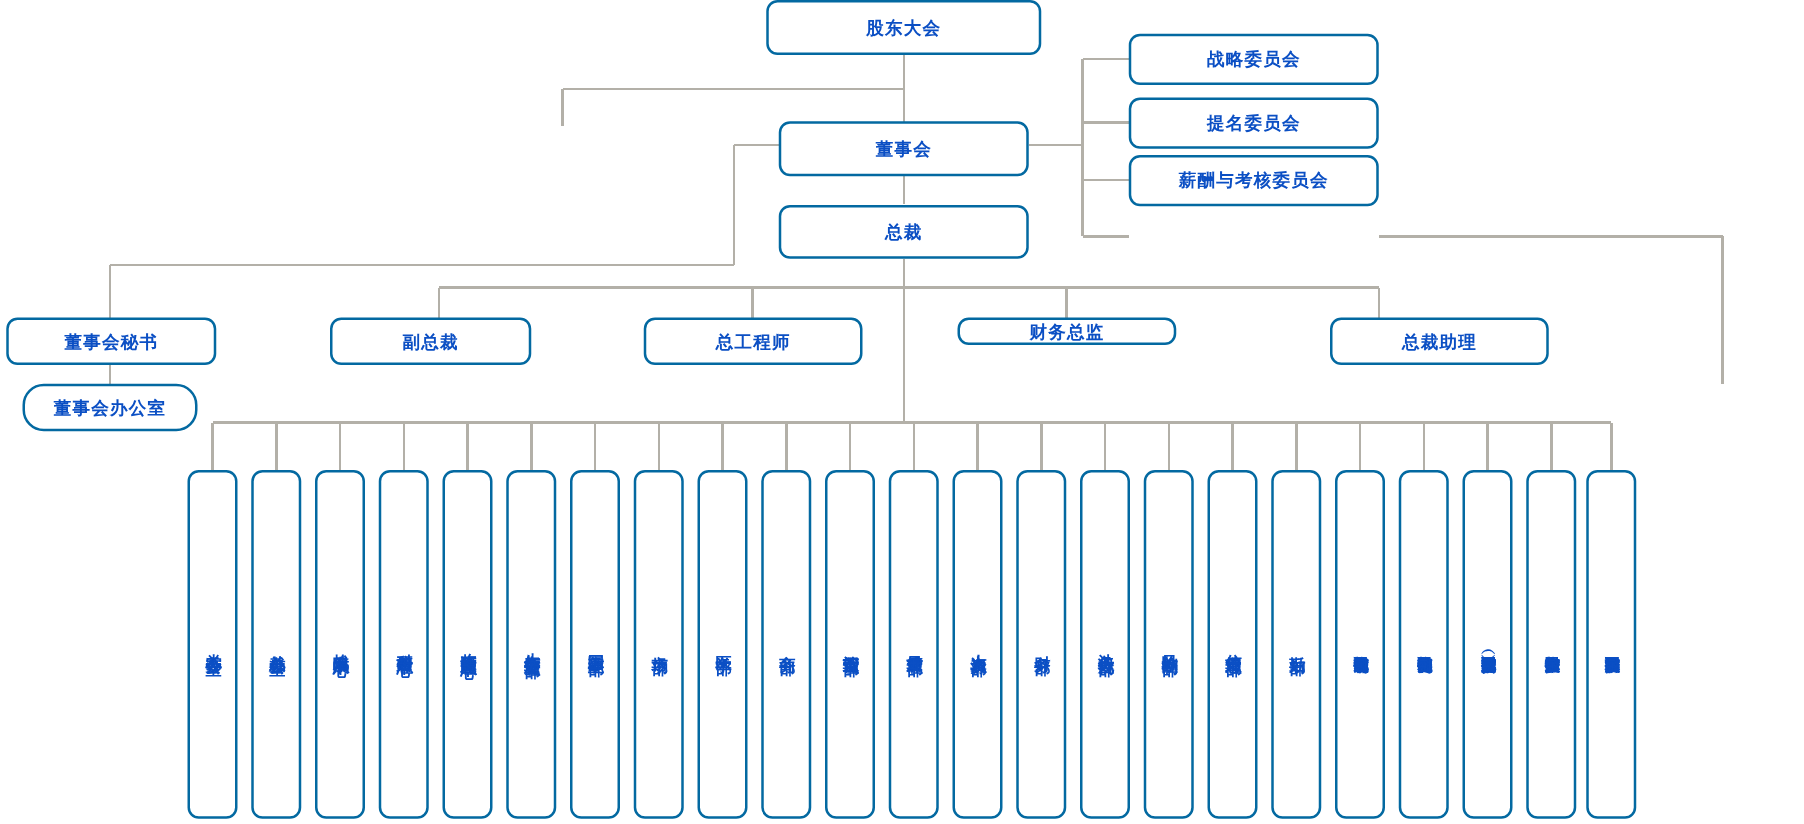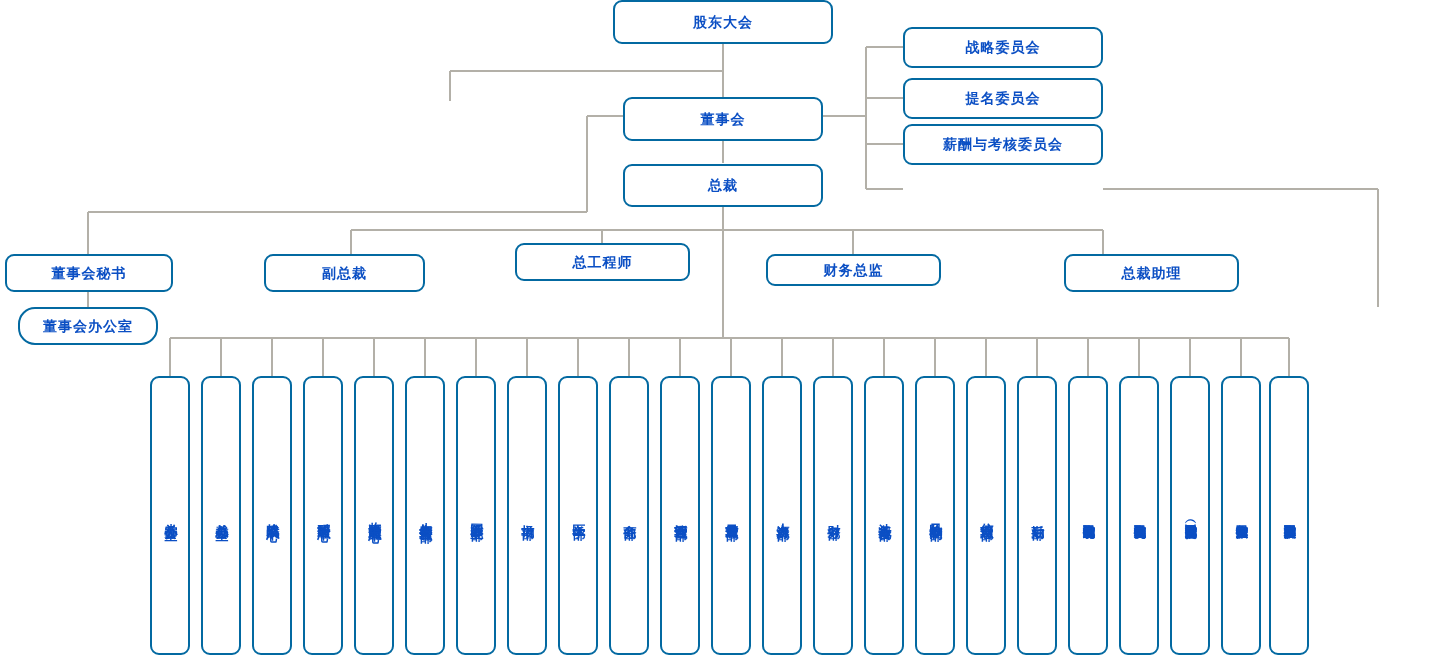--- a/index.html
+++ b/index.html
@@ -115,22 +115,22 @@
   <div class="node h" style="left:623px;top:97px;width:200px;height:44px;">董事会</div>
 
   <div class="node h" style="left:903px;top:27px;width:200px;height:41px;">战略委员会</div>
   <div class="node h" style="left:903px;top:78px;width:200px;height:41px;">提名委员会</div>
   <div class="node h" style="left:903px;top:124px;width:200px;height:41px;">薪酬与考核委员会</div>
 
   <div class="node h" style="left:623px;top:164px;width:200px;height:43px;">总裁</div>
 
   <div class="node h" style="left:5px;top:254px;width:168px;height:38px;">董事会秘书</div>
   <div class="node h" style="left:264px;top:254px;width:161px;height:38px;">副总裁</div>
-  <div class="node h" style="left:515px;top:243px;width:175px;height:38px;">总工程师</div>
-  <div class="node h" style="left:766px;top:254px;width:175px;height:32px;">财务总监</div>
+  <div class="node h" style="left:515px;top:254px;width:175px;height:38px;">总工程师</div>
+  <div class="node h" style="left:766px;top:254px;width:175px;height:22px;">财务总监</div>
   <div class="node h" style="left:1016px;top:254px;width:175px;height:38px;margin-left:48px;">总裁助理</div>
 
   <div class="node h" style="left:18px;top:307px;width:140px;height:38px;border-radius:17px;">董事会办公室</div>
 
 
   <div class="node v" style="left:150px;top:376px;width:40px;height:279px;">党委办公室</div>
   <div class="node v" style="left:201px;top:376px;width:40px;height:279px;">总裁办公室</div>
   <div class="node v" style="left:252px;top:376px;width:40px;height:279px;">战略发展中心</div>
   <div class="node v" style="left:303px;top:376px;width:40px;height:279px;">科研管理中心</div>
   <div class="node v" style="left:354px;top:376px;width:40px;height:279px;">临床研究管理中心</div>

